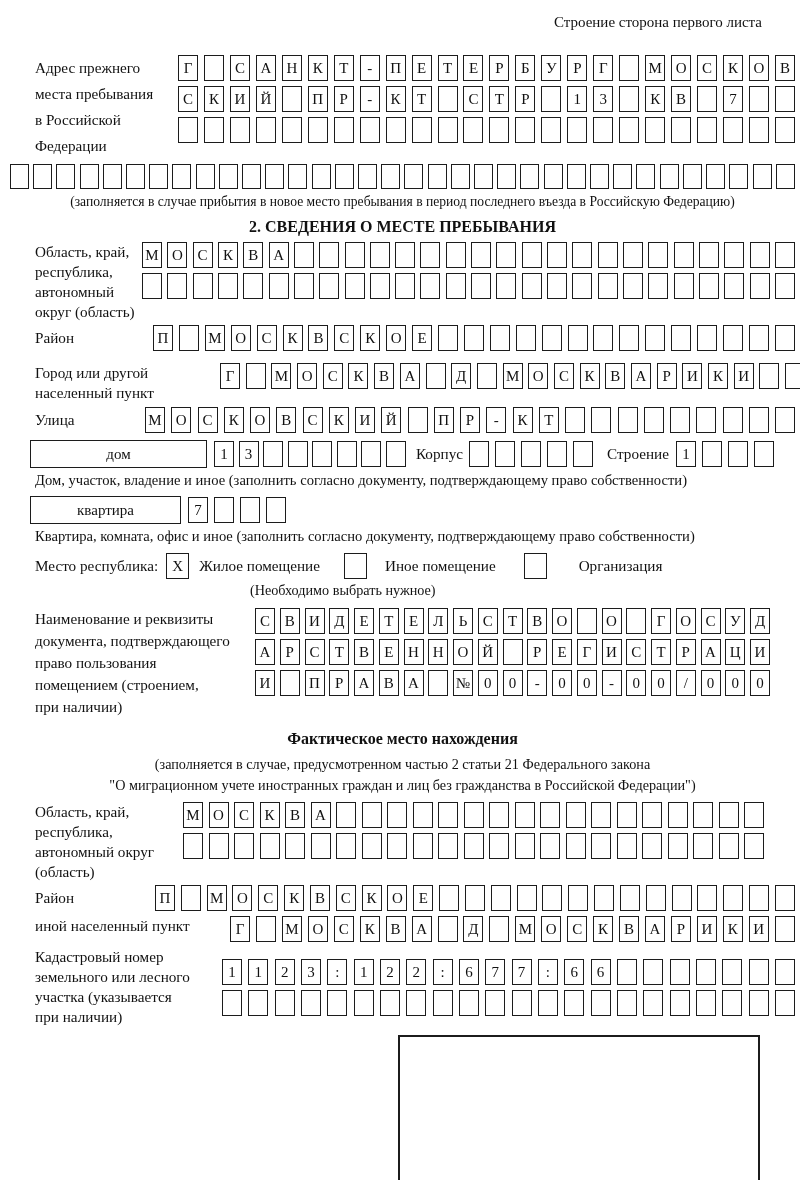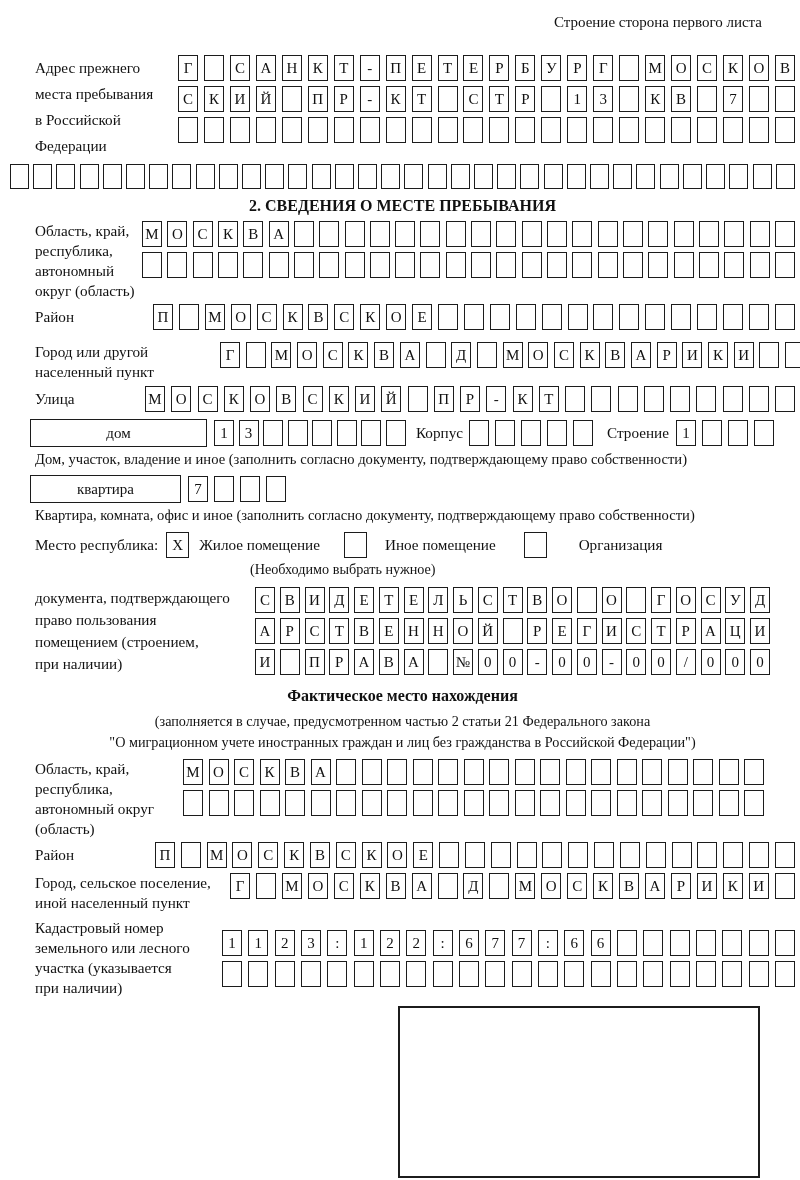--- a/index.html
+++ b/index.html
@@ -189,20 +189,21 @@
       <span class="cell"></span>
       <span class="cell"></span>
       <span class="cell"></span>
       <span class="cell"></span>
       <span class="cell"></span>
       <span class="cell"></span>
       <span class="cell"></span>
       <span class="cell"></span>
       <span class="cell"></span>
     </div>
+  <div class="note-center" style="margin-top:5px;">(заполняется в случае прибытия в новое место пребывания в период последнего въезда в Российскую Федерацию)</div>
 
   <div class="sec-title" style="margin-top:8px;">2. СВЕДЕНИЯ О МЕСТЕ ПРЕБЫВАНИЯ</div>
 
   <div class="frow" style="margin-top:6px;">
     <div class="flabel" style="width:132px;">
       <div>Область, край,</div>
       <div>республика,</div>
       <div>автономный</div>
       <div>округ (область)</div>
     </div>
@@ -408,20 +409,21 @@
     <span style="margin-left:10px;">Жилое помещение</span>
     <span class="chk" style="margin-left:24px;"></span>
     <span style="margin-left:18px;">Иное помещение</span>
     <span class="chk" style="margin-left:28px;"></span>
     <span style="margin-left:32px;">Организация</span>
   </div>
   <div style="margin-left:240px; margin-top:3px; font-size:14.2px;">(Необходимо выбрать нужное)</div>
 
   <div class="frow" style="margin-top:9px;">
     <div class="flabel" style="width:245px; line-height:22px;">
+      <div>Наименование и реквизиты</div>
       <div>документа, подтверждающего</div>
       <div>право пользования</div>
       <div>помещением (строением,</div>
       <div>при наличии)</div>
     </div>
     <div class="cellrows">
       <div class="cells w-doc mb5">
           <span class="cell">С</span>
           <span class="cell">В</span>
           <span class="cell">И</span>
@@ -586,21 +588,20 @@
         <span class="cell"></span>
         <span class="cell"></span>
         <span class="cell"></span>
         <span class="cell"></span>
         <span class="cell"></span>
       </div>
   </div>
 
   <div class="frow" style="margin-top:5px;">
     <div class="flabel" style="width:220px;">
-      <div>Город, сельское поселение,</div>
       <div>иной населенный пункт</div>
     </div>
     <div class="cells w-city2">
         <span class="cell">Г</span>
         <span class="cell"></span>
         <span class="cell">М</span>
         <span class="cell">О</span>
         <span class="cell">С</span>
         <span class="cell">К</span>
         <span class="cell">В</span>

